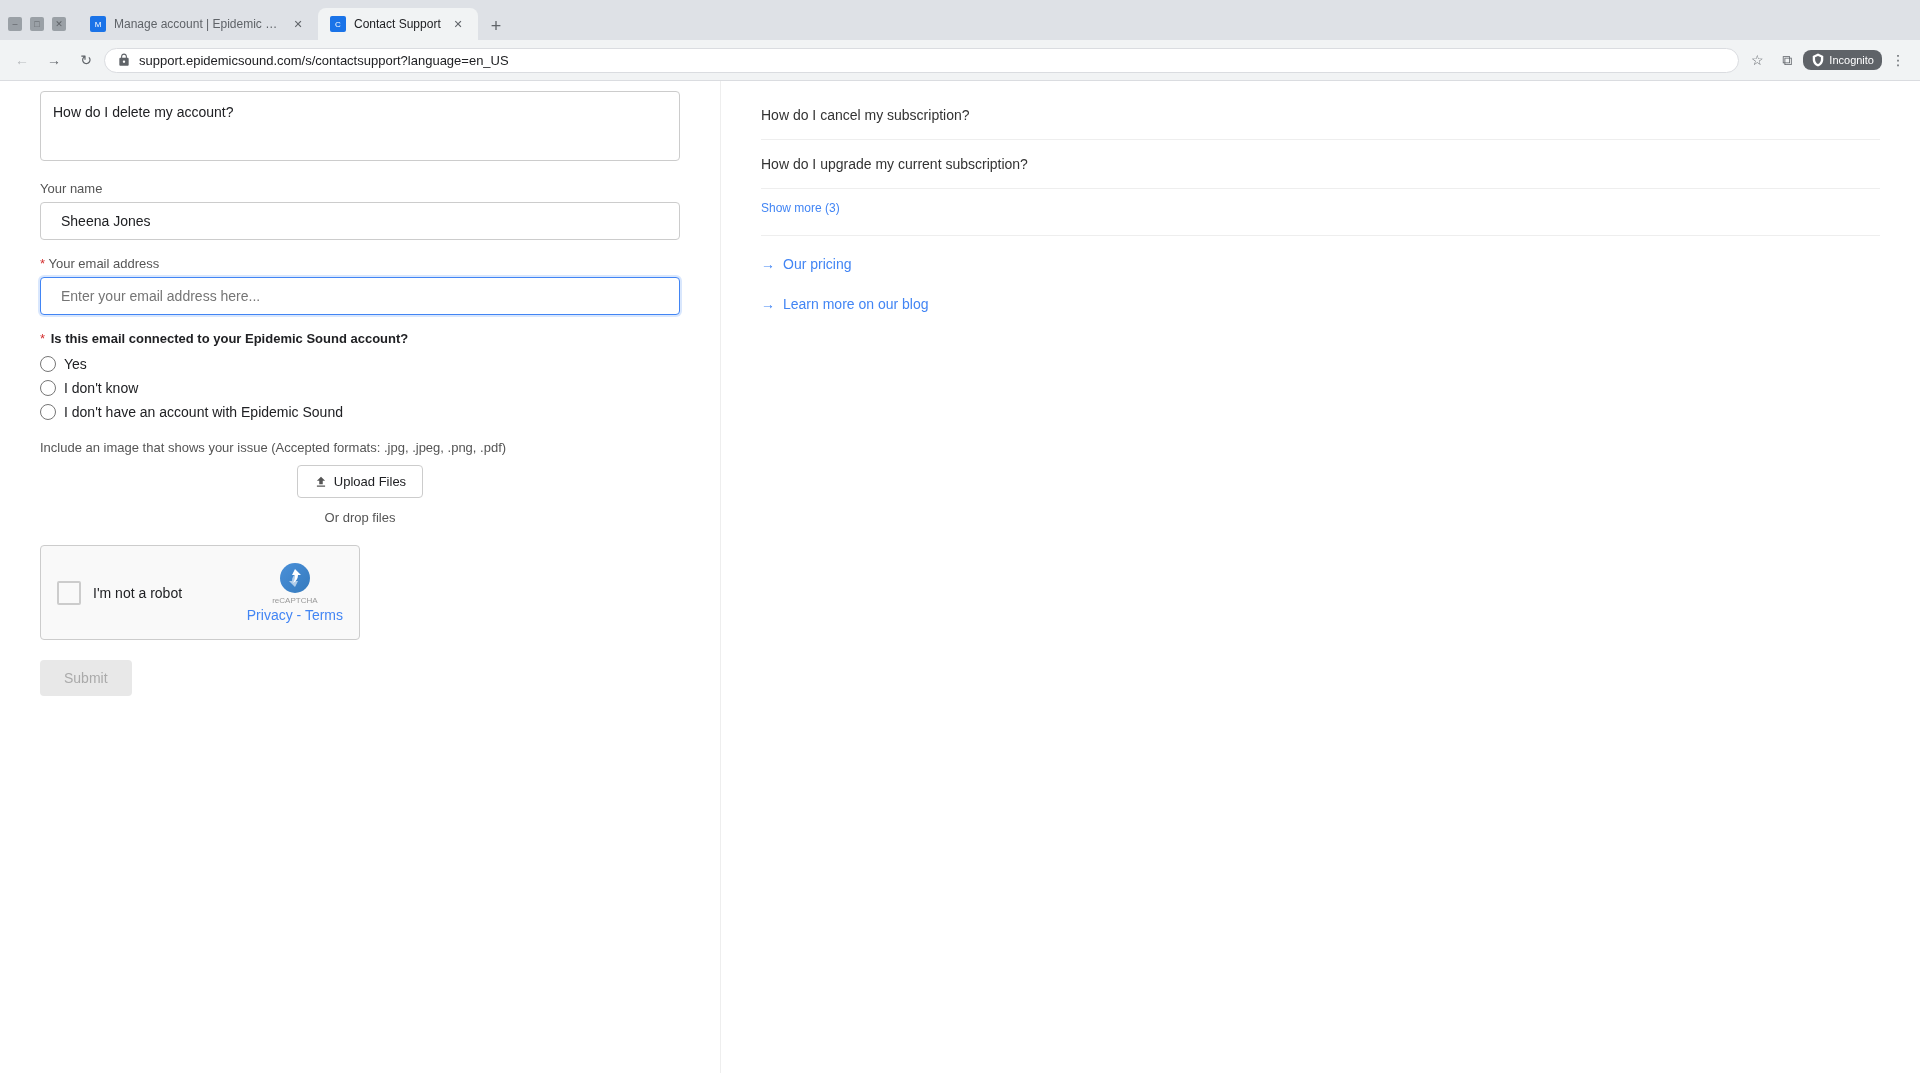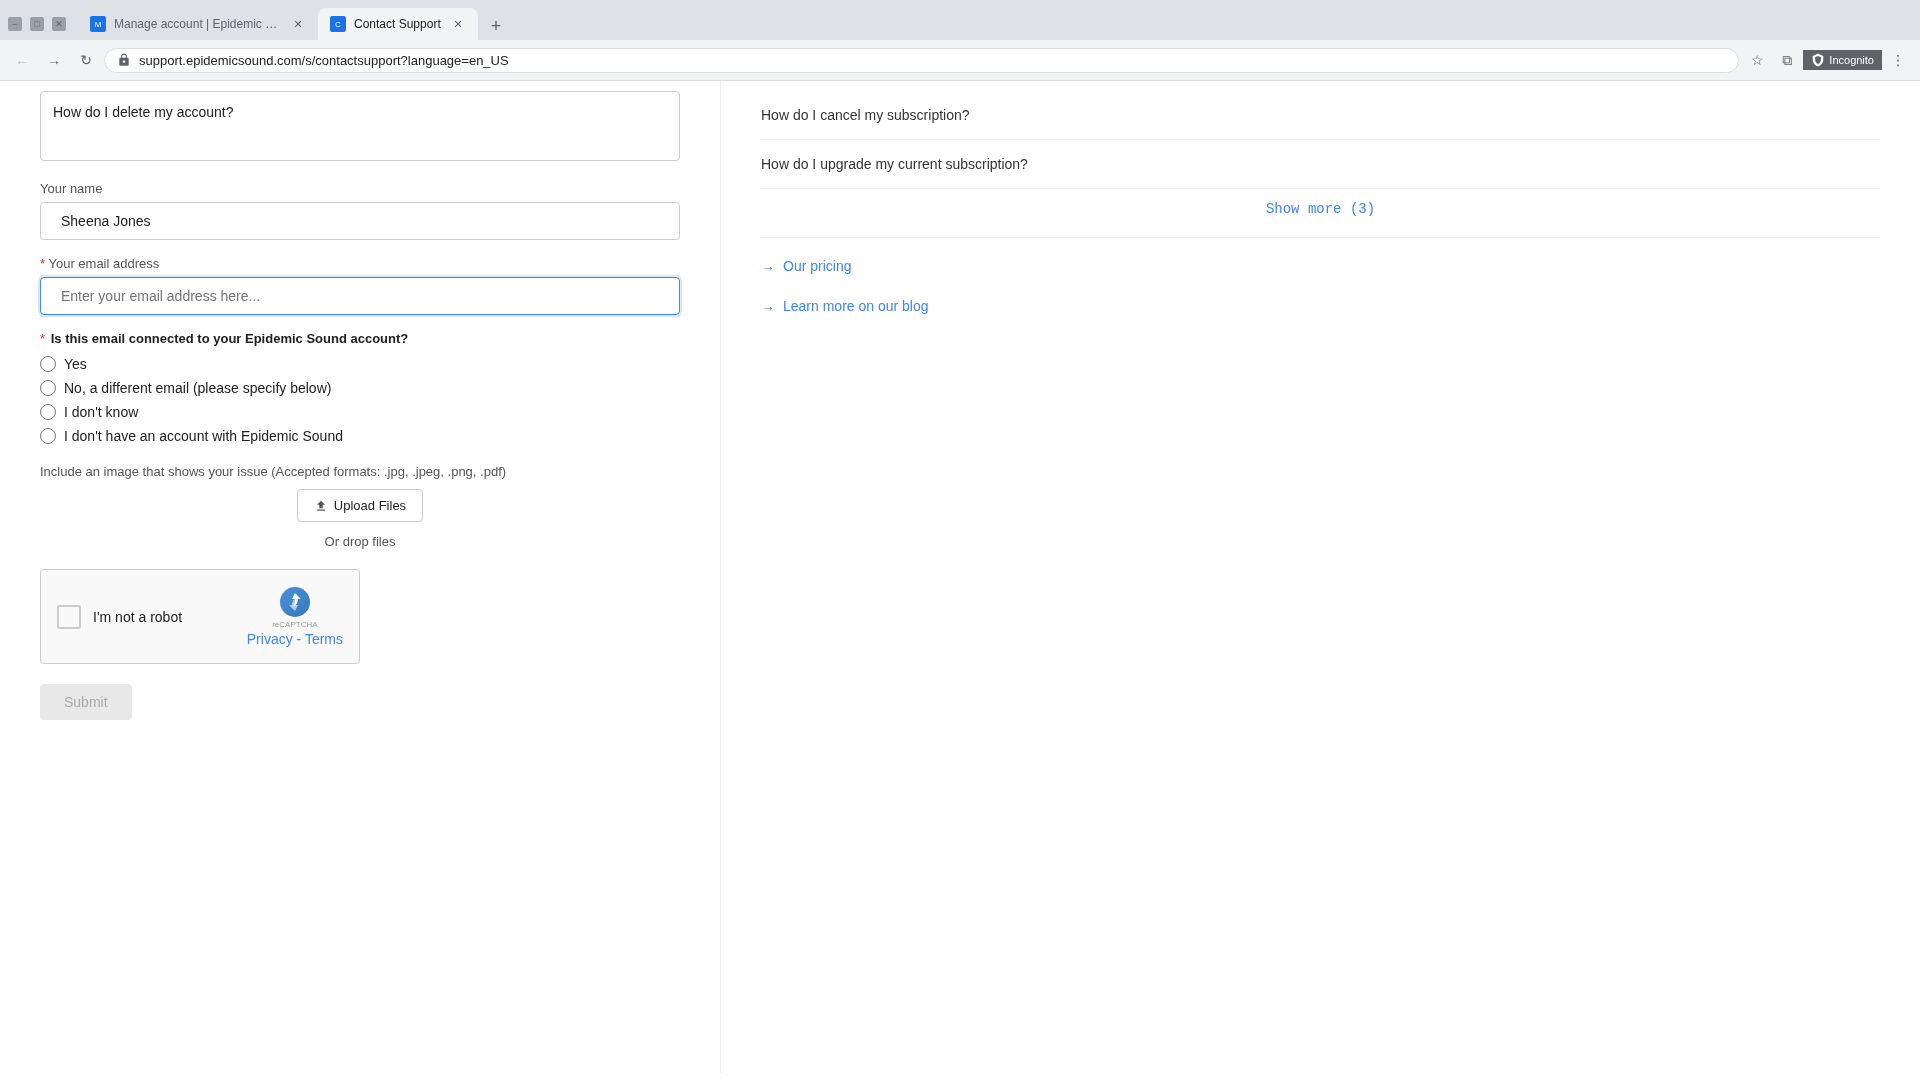--- a/index.html
+++ b/index.html
@@ -128,21 +128,21 @@
       align-items: center;
       gap: 2px;
     }
     .incognito-badge {
       display: flex;
       align-items: center;
       gap: 4px;
       background: #5f6368;
       color: #fff;
       padding: 3px 8px;
-      border-radius: 0;
+      border-radius: 8px;
       font-size: 11px;
     }
 
     
     .page-content {
       display: flex;
       height: calc(1080px - 88px);
       overflow: hidden;
     }
     .left-panel {
@@ -307,25 +307,24 @@
     
     .faq-item {
       padding: 16px 0;
       border-bottom: 1px solid #eee;
       font-size: 14px;
       color: #333;
       cursor: pointer;
     }
     .show-more {
       color: #4285f4;
-      font-size: 14px;
-      text-align: center;
+      font-size: 12px;
+      text-align: left;
       padding: 12px 0;
       cursor: pointer;
-      font-family: Liberation Mono, monospace;
     }
     .divider { border: none; border-top: 1px solid #eee; margin: 8px 0; }
     .link-item {
       display: flex;
       align-items: center;
       gap: 8px;
       padding: 12px 0;
       font-size: 14px;
       color: #4285f4;
       cursor: pointer;
@@ -424,24 +423,20 @@
     
     <div class="form-group">
       <span class="question-label">
         <span class="required">*</span>
         <span class="bold">Is this email connected to your Epidemic Sound account?</span>
       </span>
       <div class="radio-group">
         <label class="radio-option">
           <input type="radio" name="email_connected" style="">
           <span>Yes</span>
-        </label>
-        <label class="radio-option">
-          <input type="radio" name="email_connected" style="">
-          <span>No, a different email (please specify below)</span>
         </label>
         <label class="radio-option">
           <input type="radio" name="email_connected" style="">
           <span>I don't know</span>
         </label>
         <label class="radio-option">
           <input type="radio" name="email_connected" style="">
           <span>I don't have an account with Epidemic Sound</span>
         </label>
       </div>

